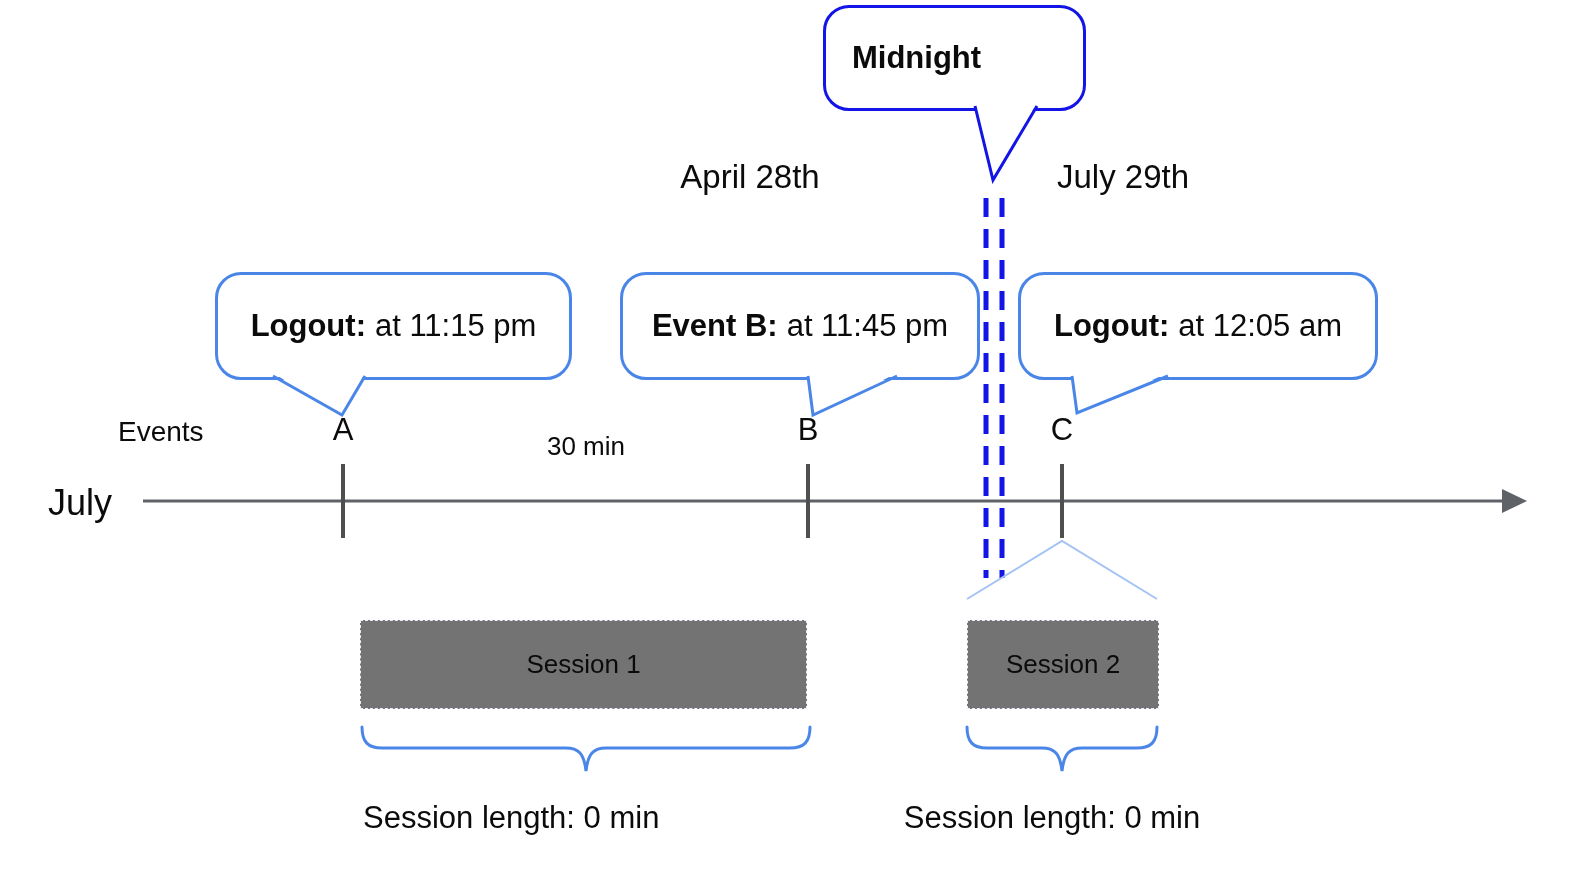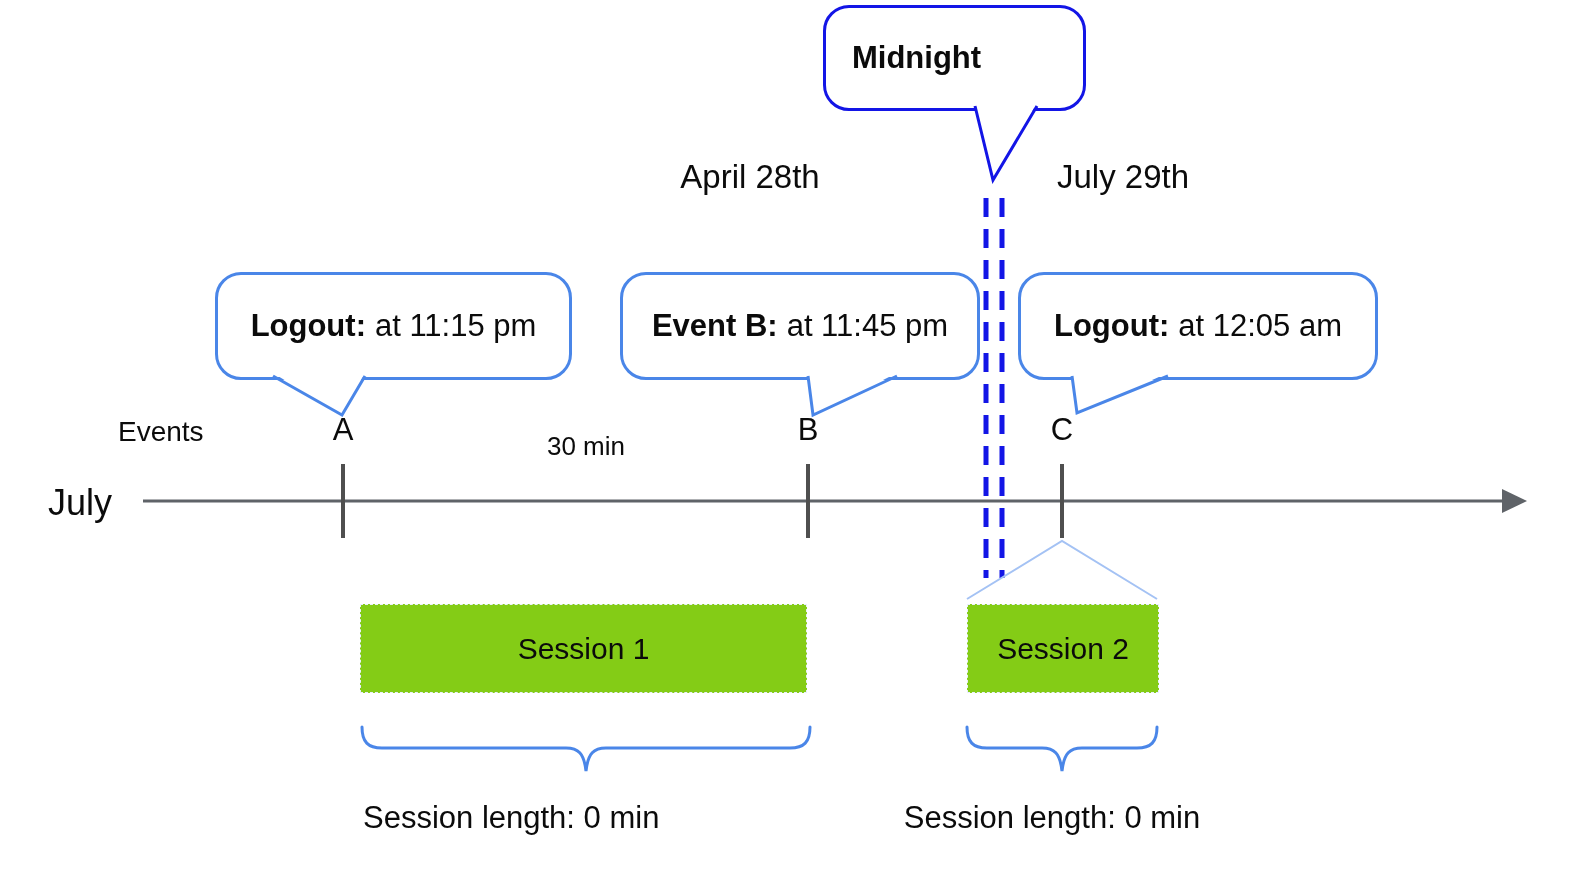--- a/index.html
+++ b/index.html
@@ -31,23 +31,23 @@
   #july29{left:1023px;}
   .mark-lbl{font-size:31px;top:412px;transform:translateX(-50%);}
   #mark-a{left:343px;}
   #mark-b{left:808px;}
   #mark-c{left:1062px;}
   #events-lbl{left:118px;top:416px;font-size:28px;}
   #user-lbl{left:48px;top:482px;font-size:36px;}
   #interval-lbl{left:586px;top:432px;font-size:26px;transform:translateX(-50%);}
   
   .session-box{
-    position:absolute;top:604px;height:87px;background:#84cc16;
+    position:absolute;top:620px;height:87px;background:#737373;
     border:1px dashed #e9effc;display:flex;align-items:center;justify-content:center;
-    font-size:30px;z-index:1;
+    font-size:26px;z-index:1;
   }
   #session1{left:360px;width:445px;}
   #session2{left:967px;width:190px;}
   .len-lbl{font-size:31px;top:800px;}
   #len1{left:363px;}
   #len2{left:902px;width:300px;text-align:center;}
 </style>
 </head>
 <body>
 

